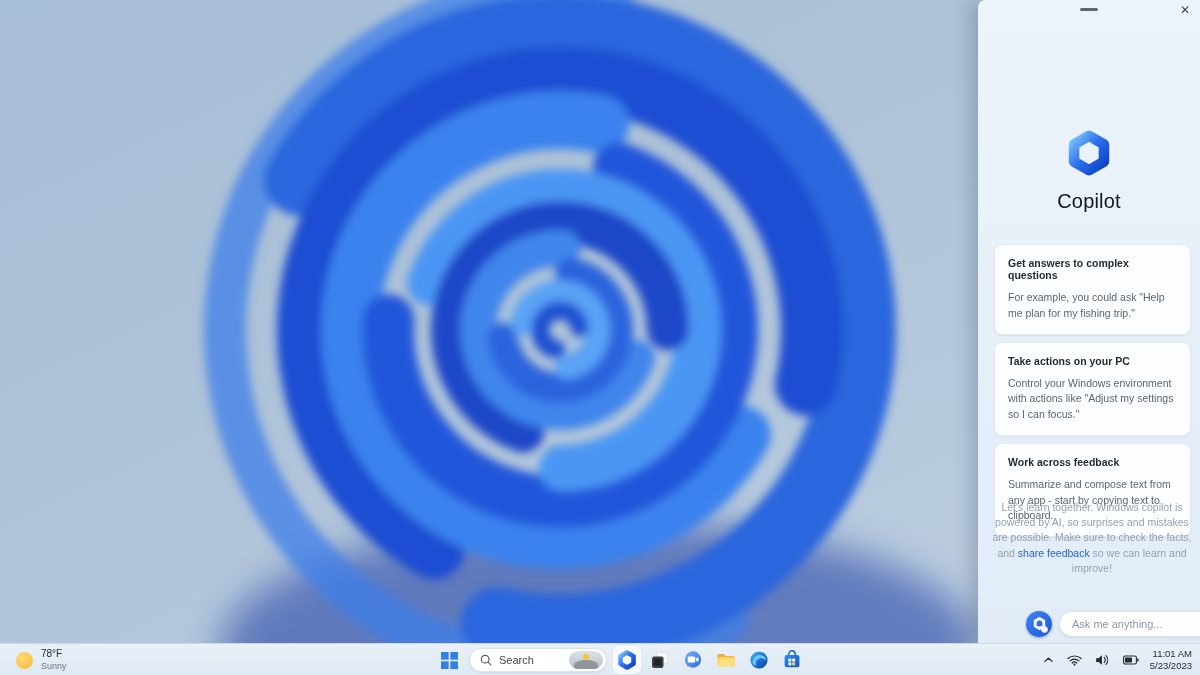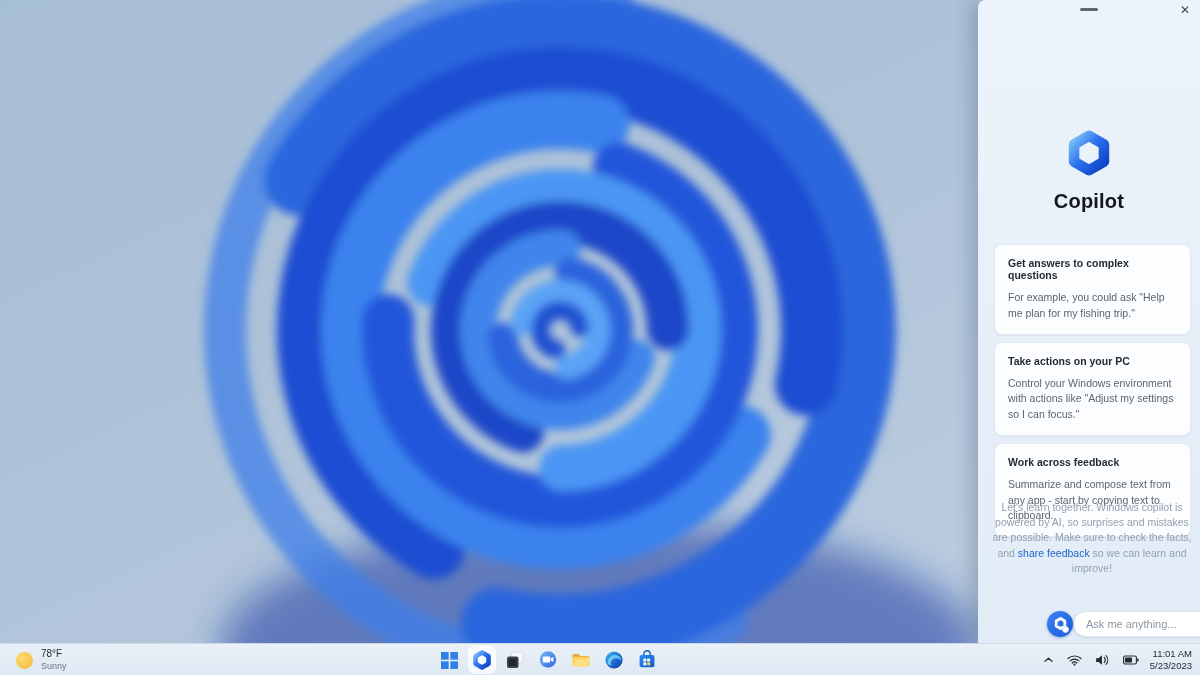--- a/index.html
+++ b/index.html
@@ -33,40 +33,40 @@
     width: 18px; height: 3px; border-radius: 2px; background: #5b6670;
     cursor: grab;
   }
   .close-btn {
     position: absolute; top: 2px; right: 7px;
     font-size: 12px; color: #3f4750; line-height: 16px;
     width: 16px; height: 16px; text-align: center; cursor: pointer;
   }
   .logo-block { position: absolute; top: 130px; left: 0; right: 0; text-align: center; }
   .logo-block svg { display: inline-block; }
-  .copilot-title { margin-top: 10px; font-size: 20px; font-weight: 700; color: #14181c; letter-spacing: .2px; }
+  .copilot-title { margin-top: 10px; font-size: 20px; font-weight: 400; color: #14181c; letter-spacing: .2px; }
 
   .cards { position: absolute; top: 244px; left: 16px; right: 9px; display: flex; flex-direction: column; gap: 7px; }
   .card {
     background: #fbfdff; border: 1px solid #e2e9f1; border-radius: 8px;
     padding: 12px 13px; box-shadow: 0 1px 2px rgba(30,60,90,.07);
     cursor: pointer;
   }
   .card h3 { font-size: 10.5px; font-weight: 700; color: #1e2830; margin-bottom: 9px; }
   .card p { font-size: 10.5px; color: #5a6671; line-height: 1.5; }
 
   .disclaimer {
     position: absolute; top: 500px; left: 14px; right: 8px;
     text-align: center; font-size: 10.5px; line-height: 1.45; color: #93a2b0;
   }
   .disclaimer .link { color: #2166cf; cursor: pointer; }
 
   .input-row {
-    position: absolute; left: 25px; right: 10px; bottom: 6px;
-    display: flex; align-items: center; height: 27px; padding-left: 44px;
+    position: absolute; left: 4px; right: 10px; bottom: 6px;
+    display: flex; align-items: center; gap: 7px; height: 27px; padding-left: 44px;
   }
   .input-icon {
     width: 26px; height: 26px; border-radius: 50%; flex: 0 0 auto;
     background: linear-gradient(135deg, #3d85f2, #1a57dd);
     display: flex; align-items: center; justify-content: center;
     box-shadow: 0 1px 3px rgba(10,40,120,.35);
     cursor: pointer; position: relative;
   }
   .input-icon .badge {
     position: absolute; right: 4px; bottom: 4px;
@@ -222,20 +222,31 @@
 
     <div class="tb-btn">
       <svg width="17" height="17" viewBox="0 0 18 18">
         <rect x="0" y="0" width="8.1" height="8.1" fill="#3180e4"></rect>
         <rect x="9.9" y="0" width="8.1" height="8.1" fill="#3180e4"></rect>
         <rect x="0" y="9.9" width="8.1" height="8.1" fill="#3180e4"></rect>
         <rect x="9.9" y="9.9" width="8.1" height="8.1" fill="#3180e4"></rect>
       </svg>
     </div>
 
+    <div class="search-pill">
+      <svg width="12" height="12" viewBox="0 0 14 14">
+        <circle cx="6" cy="6" r="4.4" fill="none" stroke="#545f6a" stroke-width="1.4"></circle>
+        <path d="M9.4 9.4 L12.6 12.6" stroke="#545f6a" stroke-width="1.4" stroke-linecap="round"></path>
+      </svg>
+      <span class="search-label">Search</span>
+      <span class="bing-thumb">
+        <span class="bsun"></span>
+          <span class="bhill"></span>
+      </span>
+    </div>
 
     <div class="tb-btn active">
       <svg width="20" height="20" viewBox="0 0 48 48">
         <defs>
           <linearGradient id="g-cop" x1="0%" y1="0%" x2="100%" y2="100%">
             <stop offset="0%" stop-color="#7cc5f6"></stop>
               <stop offset="45%" stop-color="#2e72ee"></stop>
               <stop offset="100%" stop-color="#0c3fc4"></stop>
           </linearGradient>
         </defs>

